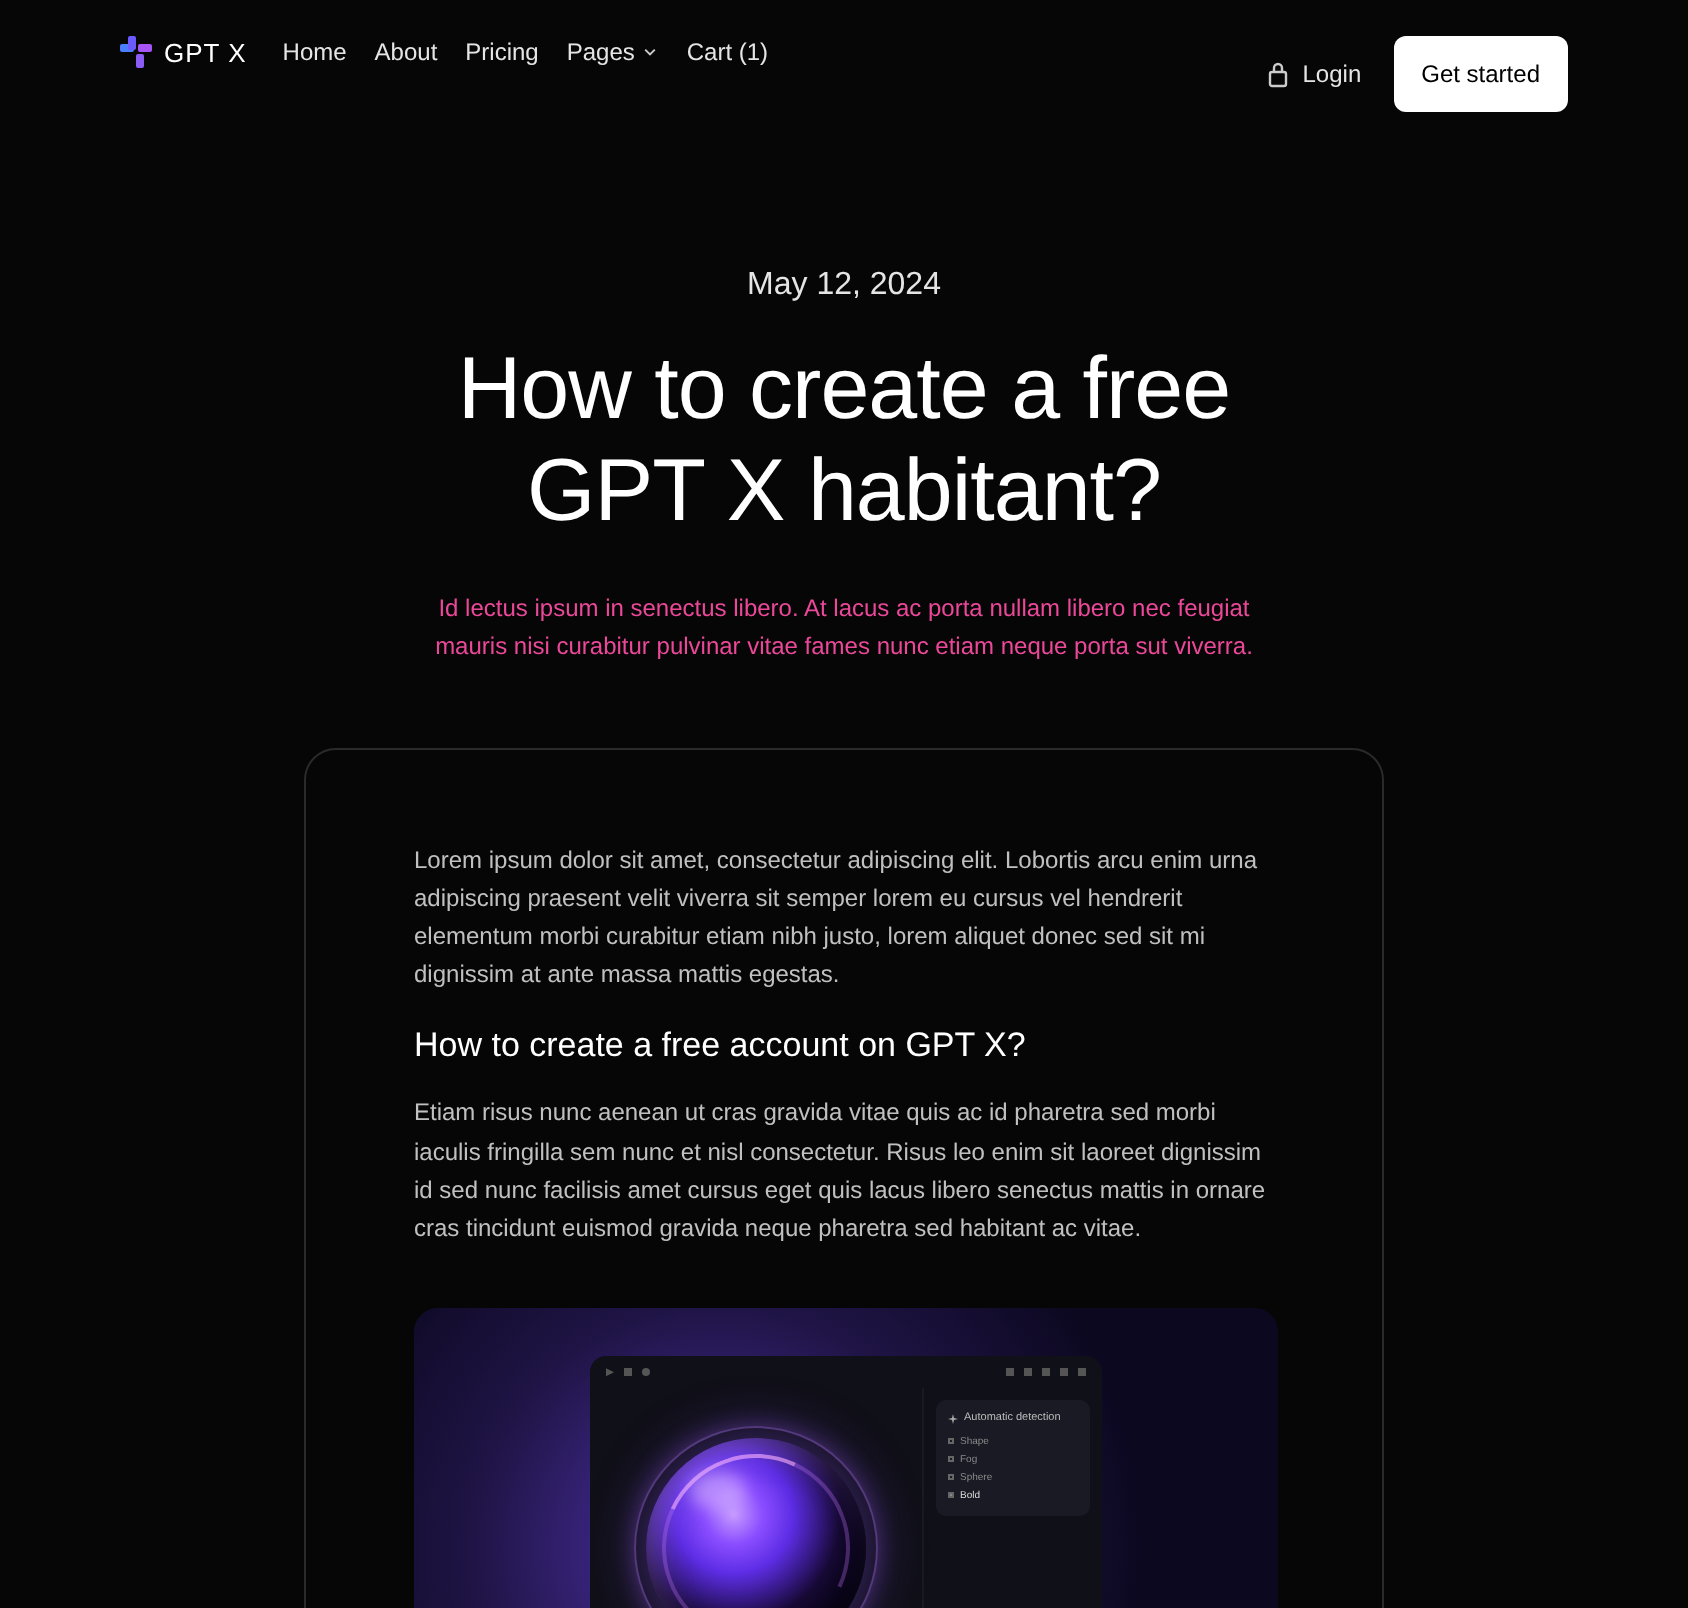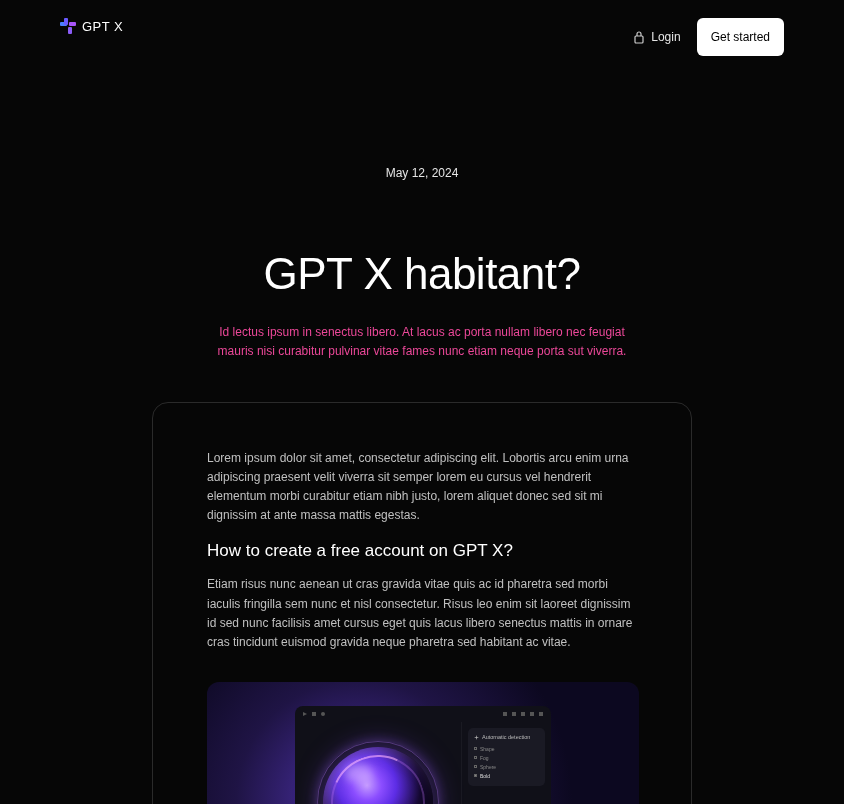--- a/index.html
+++ b/index.html
@@ -88,24 +88,23 @@
       padding: 12px 14px;
       font-size: 12px;
       font-weight: 500;
       cursor: pointer;
     }
     .hero {
       text-align: center;
       padding: 60px 20px 40px;
     }
     .date {
-      font-size: 12px;
+      font-size: 16px;
       color: #e5e5e5;
       margin-bottom: 18px;
-      margin-top: 32px;
     }
     .hero-title {
       font-size: 44px;
       font-weight: 400;
       line-height: 1.15;
       letter-spacing: -0.5px;
       margin-bottom: 24px;
     }
     .hero-subtitle {
       font-size: 12px;
@@ -272,37 +271,49 @@
       <span class="logo-icon">
         <svg width="16" height="16" viewBox="0 0 16 16">
           <rect x="0" y="4" width="7" height="4" rx="1" fill="#4a7eff"></rect>
           <rect x="4" y="0" width="4" height="7" rx="1" fill="#6a5aff"></rect>
           <rect x="9" y="4" width="7" height="4" rx="1" fill="#a855f7"></rect>
           <rect x="8" y="9" width="4" height="7" rx="1" fill="#8b5cf6"></rect>
         </svg>
       </span>
       <span class="logo-text">GPT X</span>
     </div>
+    <div class="nav-links">
+      <a class="nav-link">Home</a>
+      <a class="nav-link">About</a>
+      <a class="nav-link">Pricing</a>
+      <a class="nav-link">
+        <span>Pages</span>
+        <svg class="chevron" viewBox="0 0 10 10">
+            <path d="M2 3.5 L5 6.5 L8 3.5" stroke="#ccc" stroke-width="1.2" fill="none"></path>
+          </svg>
+      </a>
+      <a class="nav-link">Cart (1)</a>
+    </div>
   </div>
   <div class="nav-right">
     <div class="login-group">
       <svg class="lock-icon" viewBox="0 0 12 14">
         <rect x="2" y="6" width="8" height="7" rx="1" stroke="#ccc" stroke-width="1.2" fill="none"></rect>
         <path d="M4 6 V4 a2 2 0 0 1 4 0 V6" stroke="#ccc" stroke-width="1.2" fill="none"></path>
       </svg>
       <span class="login-text">Login</span>
     </div>
     <button class="btn-primary">Get started</button>
   </div>
 </nav>
 
 <section class="hero">
   <div class="date">May 12, 2024</div>
   <h1 class="hero-title">
-    <br>
+    <span>How to create a free</span><br>
     <span>GPT X habitant?</span>
   </h1>
   <p class="hero-subtitle">Id lectus ipsum in senectus libero. At lacus ac porta nullam libero nec feugiat mauris nisi curabitur pulvinar vitae fames nunc etiam neque porta sut viverra.</p>
 </section>
 
 <article class="content-card">
   <p class="body-text">Lorem ipsum dolor sit amet, consectetur adipiscing elit. Lobortis arcu enim urna adipiscing praesent velit viverra sit semper lorem eu cursus vel hendrerit elementum morbi curabitur etiam nibh justo, lorem aliquet donec sed sit mi dignissim at ante massa mattis egestas.</p>
   <h3 class="section-h3">How to create a free account on GPT X?</h3>
   <p class="body-text">Etiam risus nunc aenean ut cras gravida vitae quis ac id pharetra sed morbi iaculis fringilla sem nunc et nisl consectetur. Risus leo enim sit laoreet dignissim id sed nunc facilisis amet cursus eget quis lacus libero senectus mattis in ornare cras tincidunt euismod gravida neque pharetra sed habitant ac vitae.</p>
 

